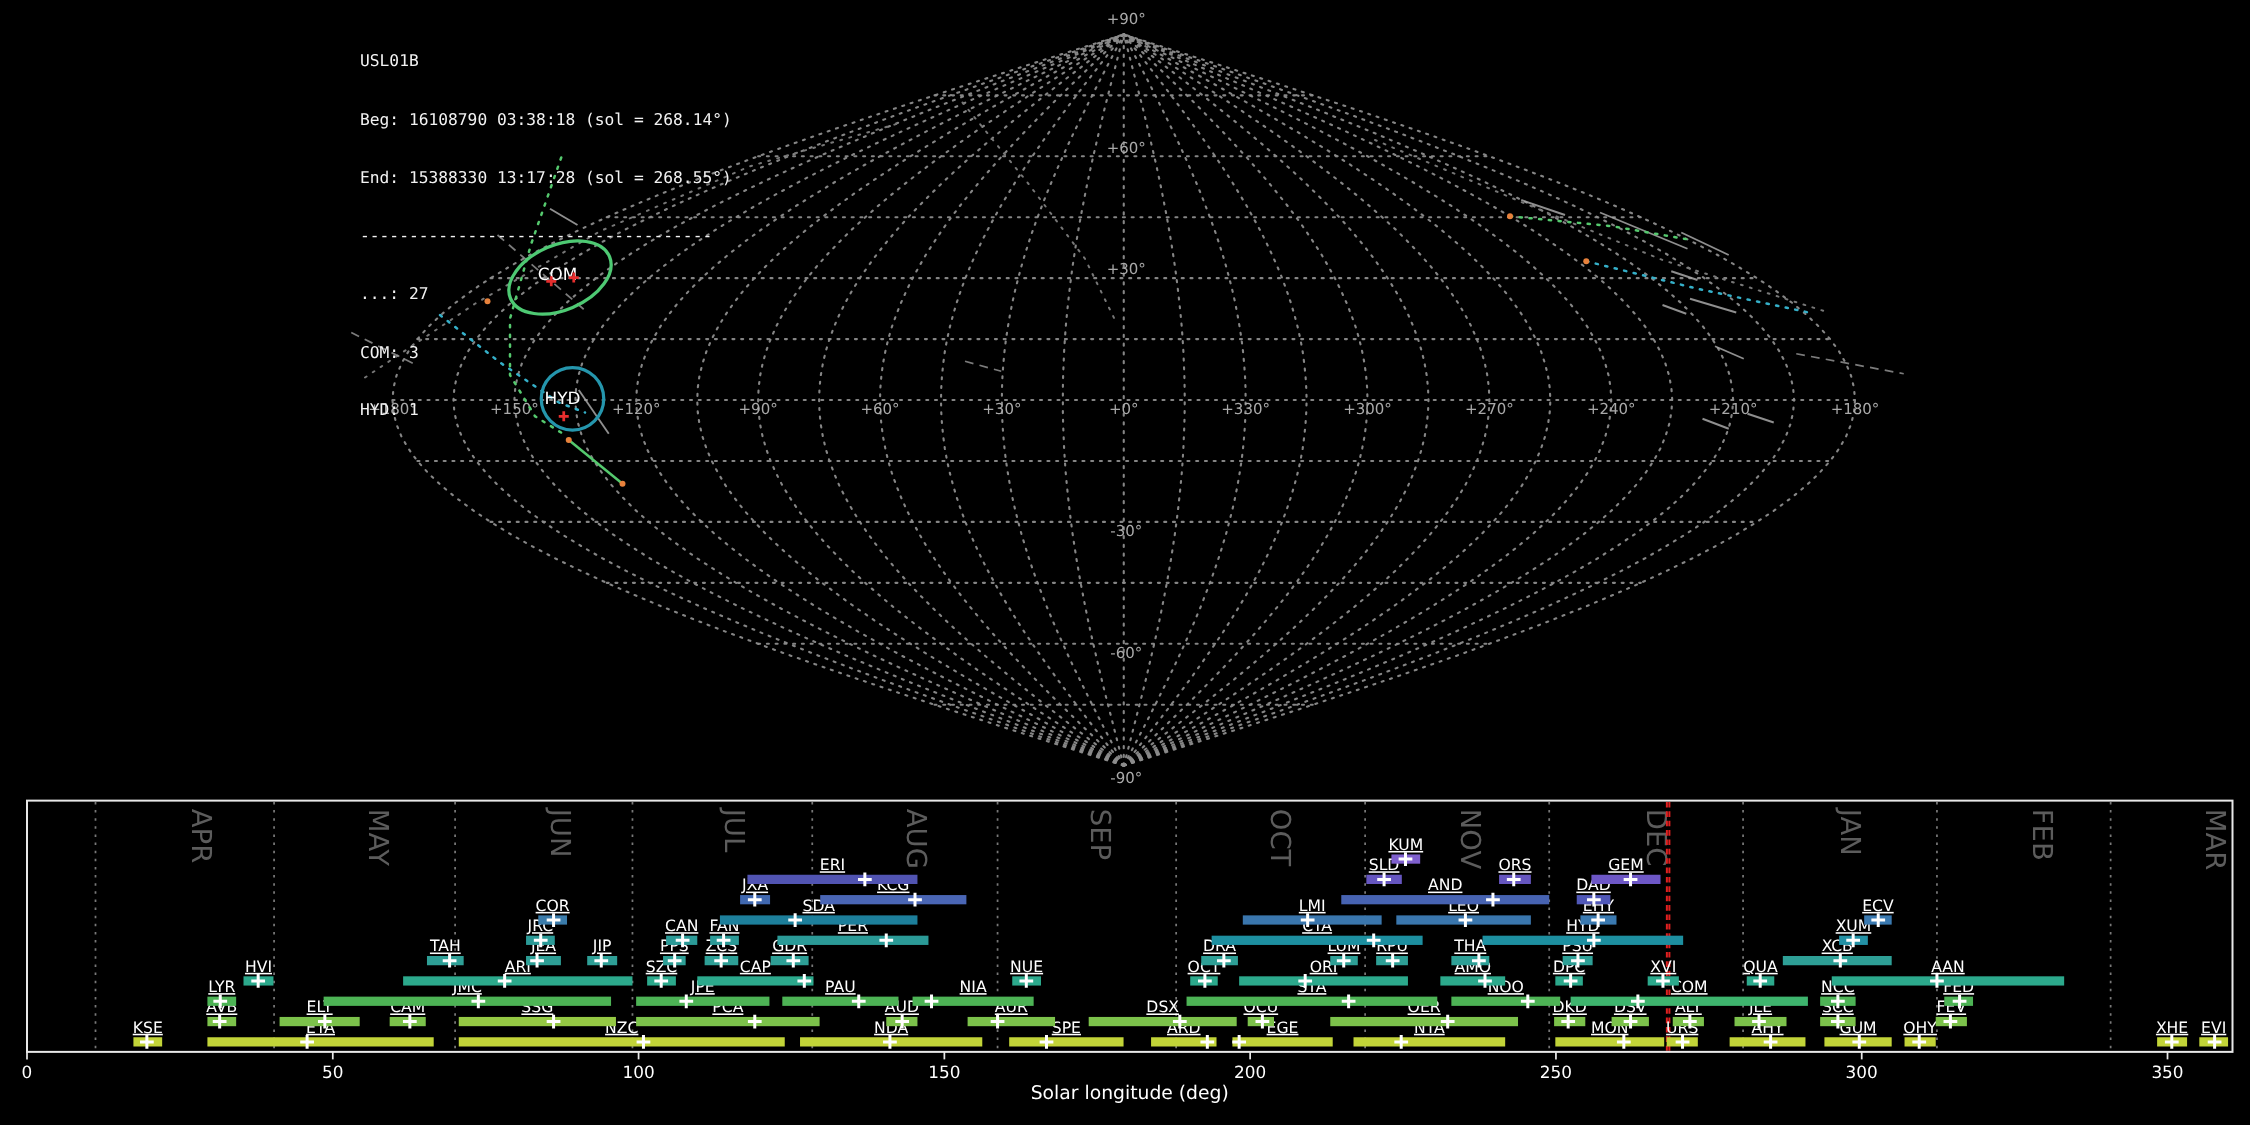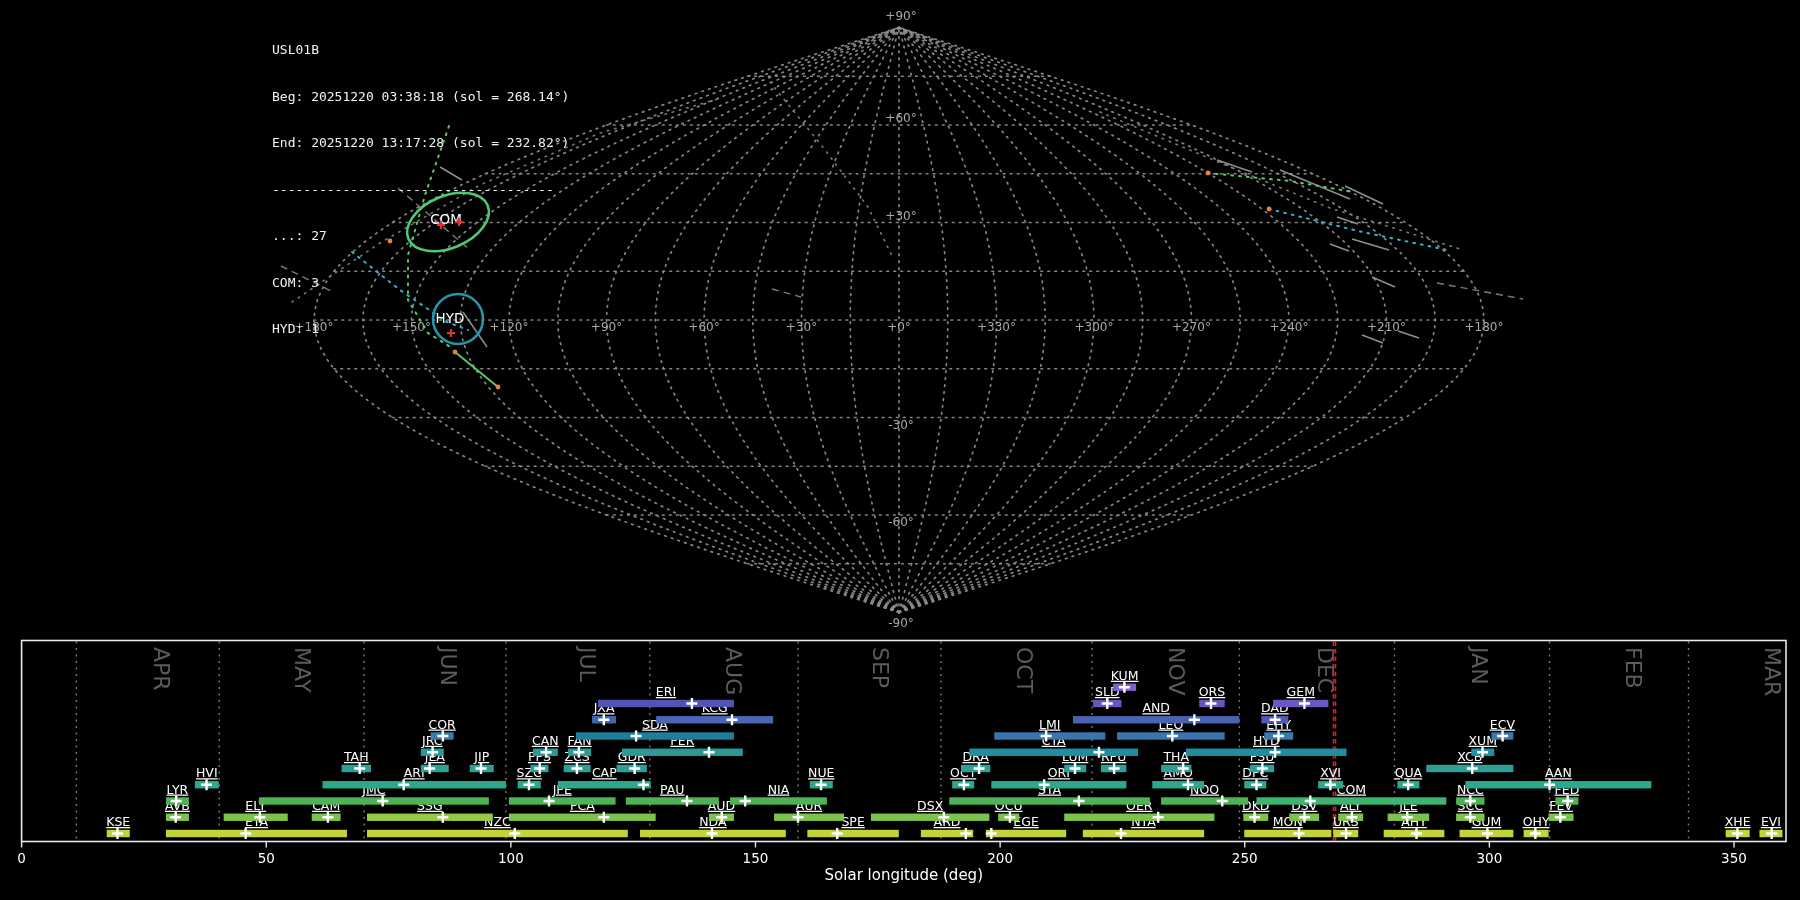--- a/index.html
+++ b/index.html
@@ -1,30 +1,30 @@
 <!DOCTYPE html>
 <html><head>
 <meta charset="utf-8">
 <style>
   html,body{margin:0;padding:0;background:#000;}
   body{width:1800px;height:900px;position:relative;overflow:hidden;
        font-family:"DejaVu Sans",sans-serif;}
-  .hdr{position:absolute;left:272px;top:11px;color:#f2f2f2;
+  .hdr{position:absolute;left:288px;top:11px;color:#f2f2f2;
        font-family:"DejaVu Sans Mono",monospace;font-size:13px;line-height:15.5px;
        white-space:pre;z-index:5;}
   svg{position:absolute;left:0;top:0;}
   text{font-family:"DejaVu Sans",sans-serif;}
 </style>
 </head>
 <body>
 
 <div class="hdr">
   <div>USL01B</div>
-  <div>Beg: 20251220 03:38:18 (sol = 268.14°)</div>
-  <div>End: 20251220 13:17:28 (sol = 232.82°)</div>
+  <div>Beg: 16108790 03:38:18 (sol = 268.14°)</div>
+  <div>End: 15388330 13:17:28 (sol = 268.55°)</div>
   <div>------------------------------------</div>
   <div><span>...</span>: <span>27</span></div>
   <div><span>COM</span>: <span>3</span></div>
   <div><span>HYD</span>: <span>1</span></div>
 </div>
 
 <svg id="fig" width="1800" height="900" viewBox="0 0 1800 900">
   <g id="skymap">
       <line fill="none" stroke="#8c8c8c" stroke-width="1.7" stroke-dasharray="1.6 5.4" stroke-linecap="round" opacity="0.95" x1="747.5908586150254" y1="563.75" x2="1050.4091413849746" y2="563.75"></line>
       <line fill="none" stroke="#8c8c8c" stroke-width="1.7" stroke-dasharray="1.6 5.4" stroke-linecap="round" opacity="0.95" x1="606.5" y1="515" x2="1191.5" y2="515"></line>

